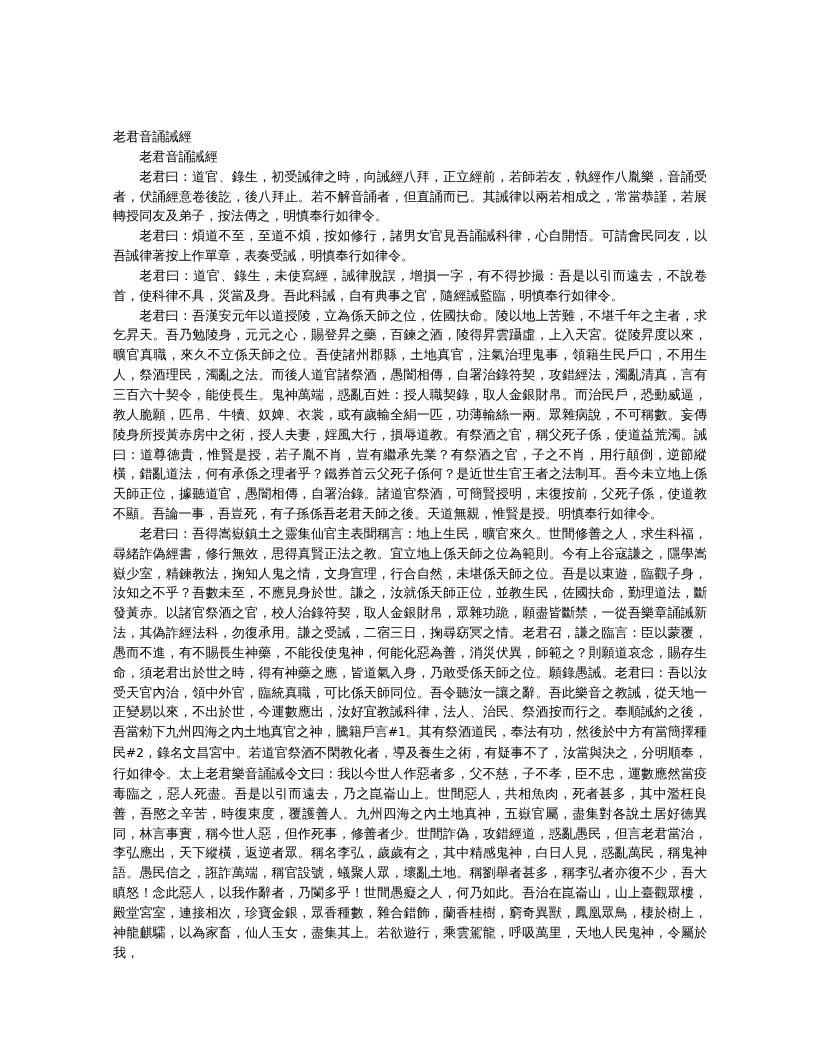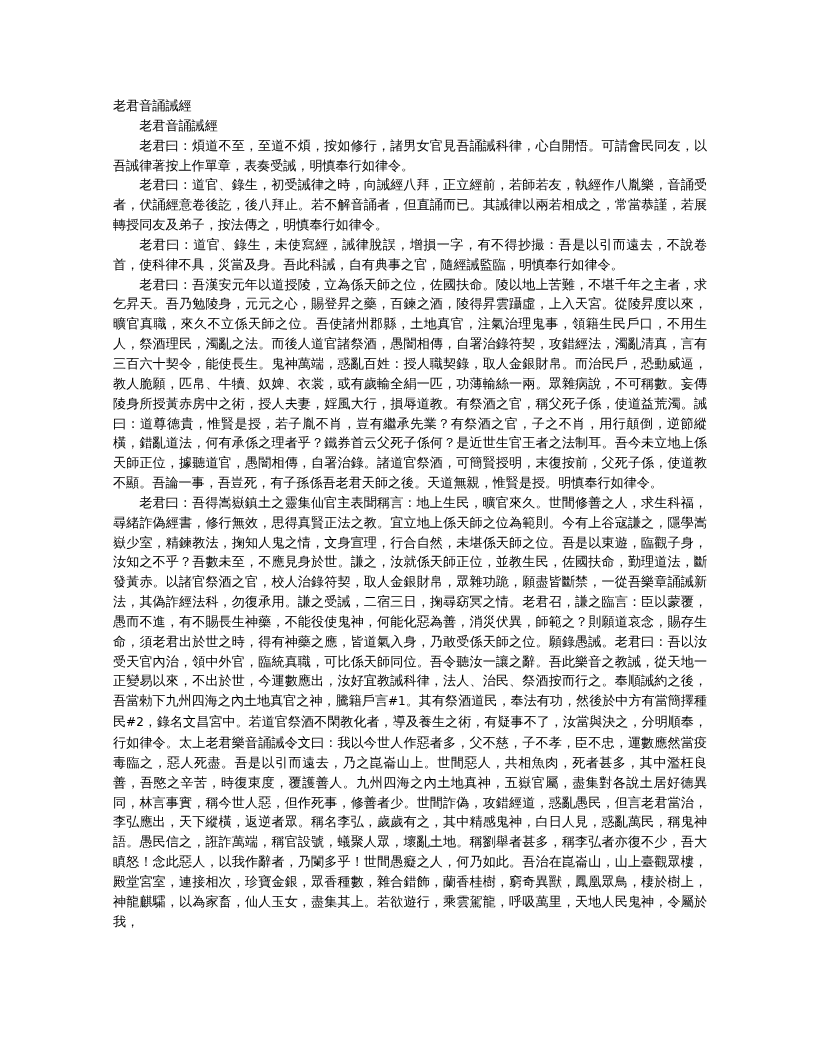--- a/index.html
+++ b/index.html
@@ -24,20 +24,21 @@
     background: #ffffff;
   }
   .doc-body {
     width: 594px;
     font-size: 13.1px;
     line-height: 19.85px;
     text-align: justify;
     text-justify: inter-character;
     word-break: break-all;
     letter-spacing: 0;
+    margin-top: 31px;
   }
   .title-line {
     margin: 0 0 0 0;
     text-indent: 0;
   }
   .para {
     margin: 0;
     text-indent: 2em;
     text-align: justify;
     text-justify: inter-character;
@@ -55,23 +56,23 @@
 <body>
 
 <div class="page">
   <div class="doc-body">
 
     <p class="para flush title-line">老君音誦誡經</p>
 
 
     <p class="para">老君音誦誡經</p>
 
+    <p class="para">老君曰：道官、錄生，初受誡律之時，向誡經八拜，正立經前，若師若友，執經作八胤樂，音誦受者，伏誦經意卷後訖，後八拜止。若不解音誦者，但直誦而已。其誡律以兩若相成之，常當恭謹，若展轉授同友及弟子，按法傳之，明慎奉行如律令。</p>
+
     <p class="para">老君曰：煩道不至，至道不煩，按如修行，諸男女官見吾誦誡科律，心自開悟。可請會民同友，以吾誡律著按上作單章，表奏受誡，明慎奉行如律令。</p>
-
-    <p class="para">老君曰：道官、錄生，初受誡律之時，向誡經八拜，正立經前，若師若友，執經作八胤樂，音誦受者，伏誦經意卷後訖，後八拜止。若不解音誦者，但直誦而已。其誡律以兩若相成之，常當恭謹，若展轉授同友及弟子，按法傳之，明慎奉行如律令。</p>
 
     <p class="para">老君曰：道官、錄生，未使寫經，誡律脫誤，增損一字，有不得抄撮：吾是以引而遠去，不說卷首，使科律不具，災當及身。吾此科誡，自有典事之官，隨經誡監臨，明慎奉行如律令。</p>
 
     <p class="para">老君曰：吾漢安元年以道授陵，立為係天師之位，佐國扶命。陵以地上苦難，不堪千年之主者，求乞昇天。吾乃勉陵身，元元之心，賜登昇之藥，百鍊之酒，陵得昇雲躡虛，上入天宮。從陵昇度以來，曠官真職，來久不立係天師之位。吾使諸州郡縣，土地真官，注氣治理鬼事，領籍生民戶口，不用生人，祭酒理民，濁亂之法。而後人道官諸祭酒，愚闇相傳，自署治錄符契，攻錯經法，濁亂清真，言有三百六十契令，能使長生。鬼神萬端，惑亂百姓：授人職契錄，取人金銀財帛。而治民戶，恐動威逼，教人脆願，匹帛、牛犢、奴婢、衣裳，或有歲輸全絹一匹，功薄輸絲一兩。眾雜病說，不可稱數。妄傳陵身所授黃赤房中之術，授人夫妻，婬風大行，損辱道教。有祭酒之官，稱父死子係，使道益荒濁。誡曰：道尊德貴，惟賢是授，若子胤不肖，豈有繼承先業？有祭酒之官，子之不肖，用行顛倒，逆節縱橫，錯亂道法，何有承係之理者乎？鐵券首云父死子係何？是近世生官王者之法制耳。吾今未立地上係天師正位，據聽道官，愚闇相傳，自署治錄。諸道官祭酒，可簡賢授明，末復按前，父死子係，使道教不顯。吾論一事，吾豈死，有子孫係吾老君天師之後。天道無親，惟賢是授。明慎奉行如律令。</p>
 
     <p class="para"><span>老君曰：吾得嵩嶽鎮土之靈集仙官主表聞稱言：地上生民，曠官來久。世間修善之人，求生科福，尋緒詐偽經書，修行無效，思得真賢正法之教。宜立地上係天師之位為範則。今有上谷寇謙之，隱學嵩嶽少室，精鍊教法，掬知人鬼之情，文身宣理，行合自然，未堪係天師之位。吾是以東遊，臨觀子身，汝知之不乎？吾數未至，不應見身於世。謙之，汝就係天師正位，並教生民，佐國扶命，勤理道法，斷發黃赤。以諸官祭酒之官，校人治錄符契，取人金銀財帛，眾雜功跪，願盡皆斷禁，一從吾樂章誦誡新法，其偽詐經法科，勿復承用。謙之受誡，二宿三日，掬尋窈冥之情。老君召，謙之臨言：臣以蒙覆，愚而不進，有不賜長生神藥，不能役使鬼神，何能化惡為善，消災伏異，師範之？則願道哀念，賜存生命，須老君出於世之時，得有神藥之應，皆道氣入身，乃敢受係天師之位。願錄愚誡。老君曰：吾以汝受天官內治，領中外官，臨統真職，可比係天師同位。吾令聽汝一讓之辭。吾此樂音之教誡，從天地一正變易以來，不出於世，今運數應出，汝好宜教誡科律，法人、治民、祭酒按而行之。奉順誡約之後，吾當勑下九州四海之內土地真官之神，騰籍戶言</span><span class="fn">#1</span><span>。其有祭酒道民，奉法有功，然後於中方有當簡擇種民</span><span class="fn">#2</span><span>，錄名文昌宮中。若道官祭酒不閑教化者，導及養生之術，有疑事不了，汝當與決之，分明順奉，行如律令。太上老君樂音誦誡令文曰：我以今世人作惡者多，父不慈，子不孝，臣不忠，運數應然當疫毒臨之，惡人死盡。吾是以引而遠去，乃之崑崙山上。世間惡人，共相魚肉，死者甚多，其中濫枉良善，吾愍之辛苦，時復東度，覆護善人。九州四海之內土地真神，五嶽官屬，盡集對各說土居好德異同，林言事實，稱今世人惡，但作死事，修善者少。世間詐偽，攻錯經道，惑亂愚民，但言老君當治，李弘應出，天下縱橫，返逆者眾。稱名李弘，歲歲有之，其中精感鬼神，白日人見，惑亂萬民，稱鬼神語。愚民信之，誑詐萬端，稱官設號，蟻聚人眾，壞亂土地。稱劉舉者甚多，稱李弘者亦復不少，吾大瞋怒！念此惡人，以我作辭者，乃闌多乎！世間愚癡之人，何乃如此。吾治在崑崙山，山上臺觀眾樓，殿堂宮室，連接相次，珍寶金銀，眾香種數，雜合錯飾，蘭香桂樹，窮奇異獸，鳳凰眾鳥，棲於樹上，神龍麒驦，以為家畜，仙人玉女，盡集其上。若欲遊行，乘雲駕龍，呼吸萬里，天地人民鬼神，令屬於我，</span></p>
 
   </div>
 </div>
 

